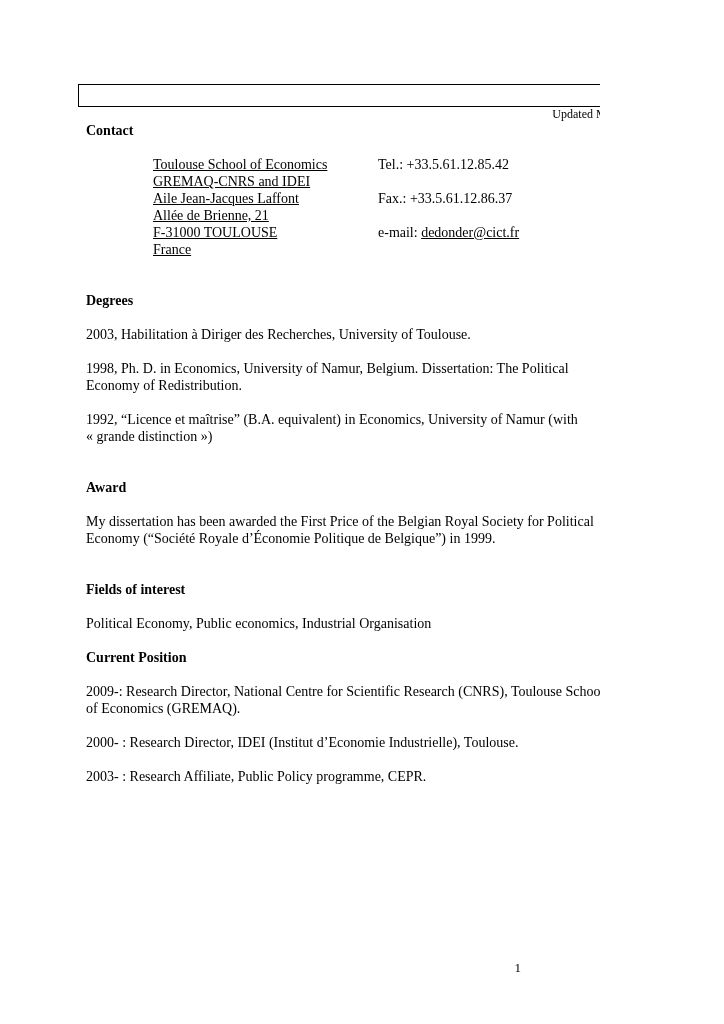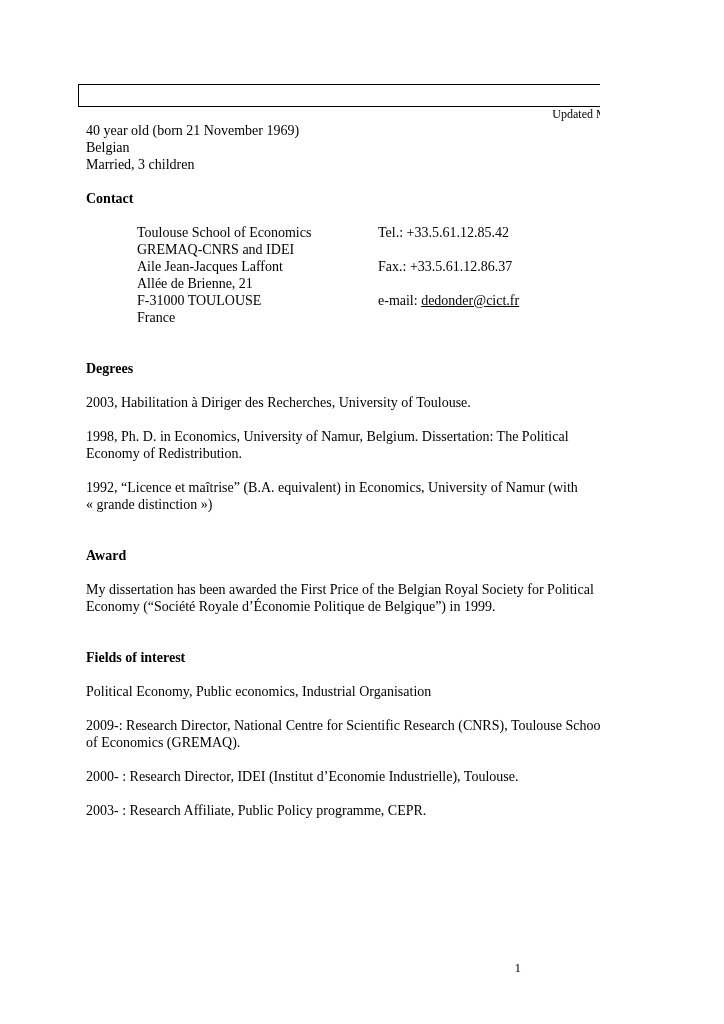--- a/index.html
+++ b/index.html
@@ -43,22 +43,23 @@
   }
   .heading {
     font-weight:bold;
   }
   .gap2 { margin-bottom:34px; }
   .contact-row {
     position:relative;
     margin-bottom:34px;
   }
   .address {
-    margin-left:51px;
+    margin-left:67px;
     white-space:pre-wrap;
+    text-decoration:underline;
   }
   .telblock {
     position:absolute;
     left:292px; top:0;
     white-space:pre-wrap;
   }
   .email-link {
     color:#000000;
     text-decoration:underline;
     cursor:pointer;
@@ -76,23 +77,20 @@
 
 <div class="page">
   <div class="content">
 
     <div class="titlebox">
       
     </div>
 
     <p class="updated">Updated May 2010</p>
 
-    <p class="para">40 year old (born 21 November 1969)
-Belgian
-Married, 3 children</p>
 
     <p class="para heading">Contact</p>
 
     <div class="contact-row">
       <div class="address">Toulouse School of Economics
 GREMAQ-CNRS and IDEI
 Aile Jean-Jacques Laffont
 Allée de Brienne, 21
 F-31000 TOULOUSE
 France</div>
@@ -108,20 +106,21 @@
     <p class="para gap2">1992, “Licence et maîtrise” (B.A. equivalent) in Economics, University of Namur (with
 « grande distinction »)</p>
 
     <p class="para heading">Award</p>
     <p class="para gap2">My dissertation has been awarded the First Price of the Belgian Royal Society for Political
 Economy (“Société Royale d’Économie Politique de Belgique”) in 1999.</p>
 
     <p class="para heading">Fields of interest</p>
     <p class="para">Political Economy, Public economics, Industrial Organisation</p>
 
+    <p class="para heading">Current Position</p>
     <p class="para">2009-: Research Director, National Centre for Scientific Research (CNRS), Toulouse School
 of Economics (GREMAQ).</p>
     <p class="para">2000- : Research Director, IDEI (Institut d’Economie Industrielle), Toulouse.</p>
     <p class="para">2003- : Research Affiliate, Public Policy programme, CEPR.</p>
 
   </div>
 
   <div class="page-number">1</div>
 </div>
 

